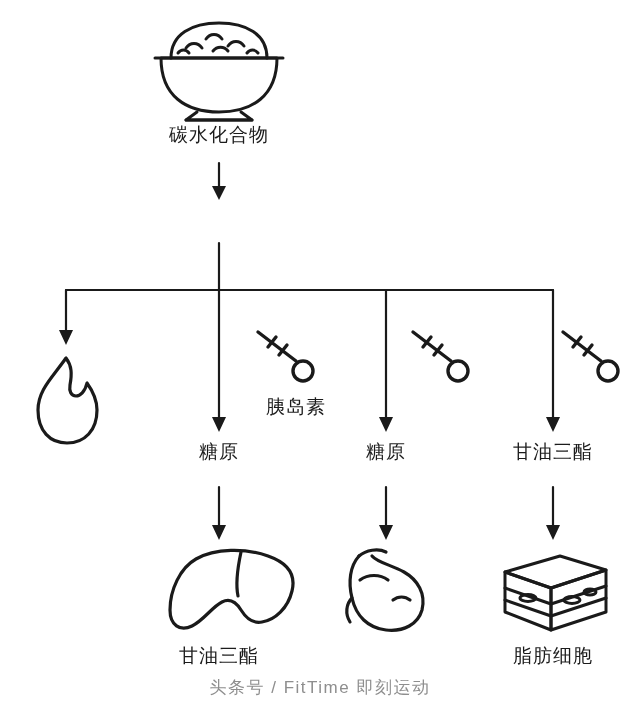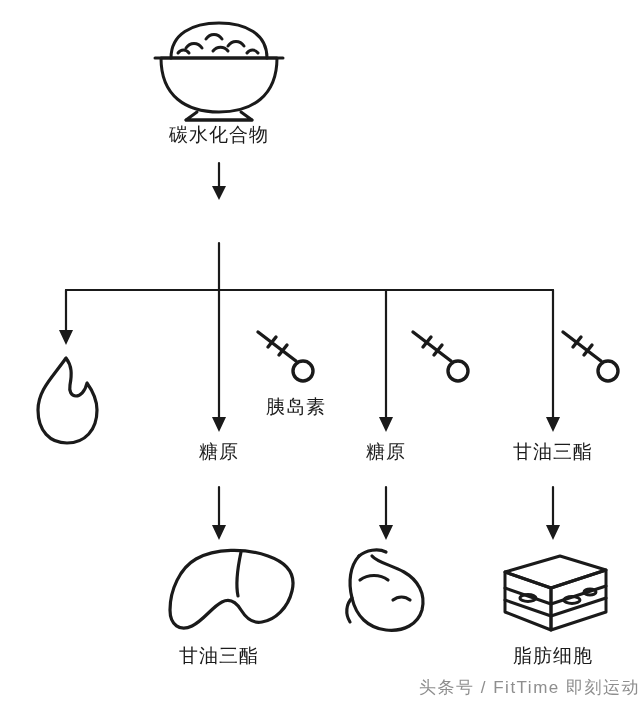--- a/index.html
+++ b/index.html
@@ -35,21 +35,21 @@
     color: #1b1b1b;
     white-space: nowrap;
     text-align: center;
     font-family: "Liberation Sans", sans-serif;
   }
   .watermark {
     position: absolute;
     left: 0;
     bottom: 8px;
     width: 640px;
-    text-align: right;
+    text-align: center;
     font-size: 17px;
     color: #8e8e8e;
     letter-spacing: 1.5px;
     font-family: "Liberation Sans", sans-serif;
   }
 </style>
 </head>
 <body>
 
 <div id="diagram-root">

